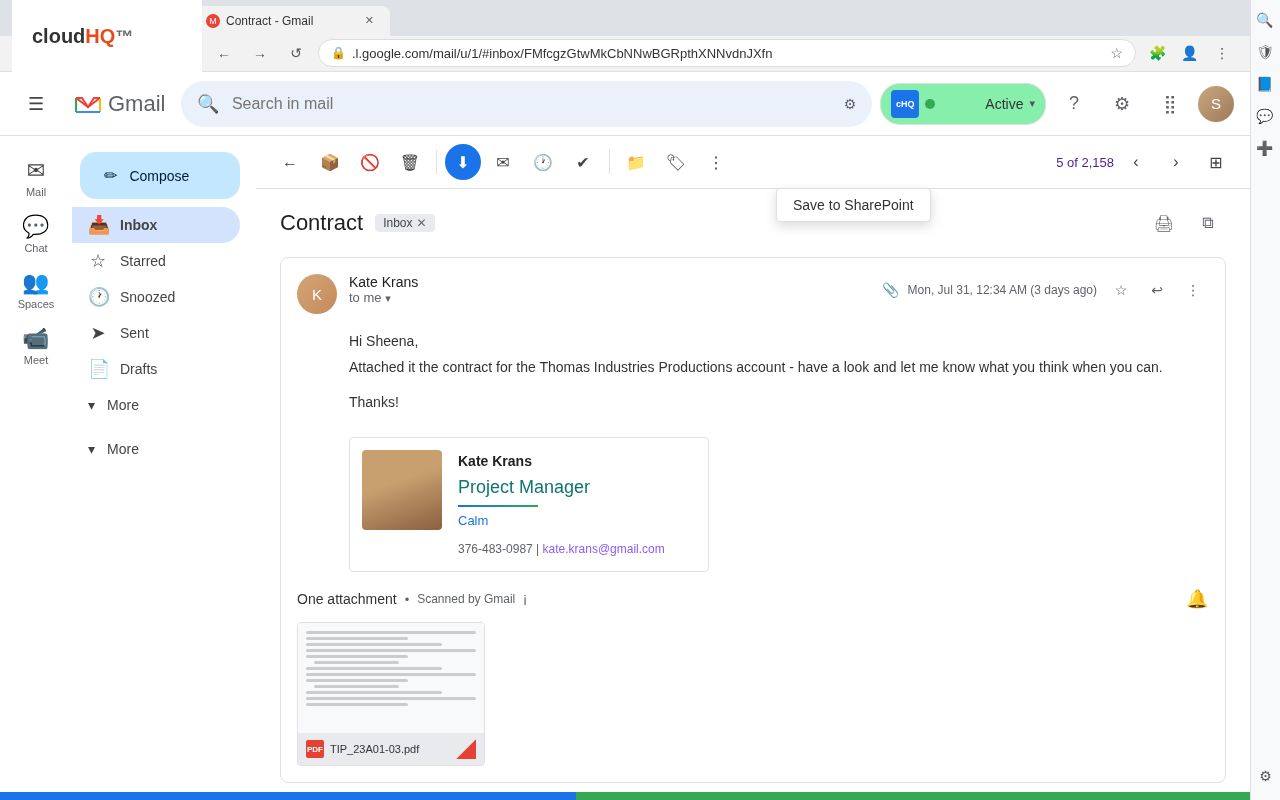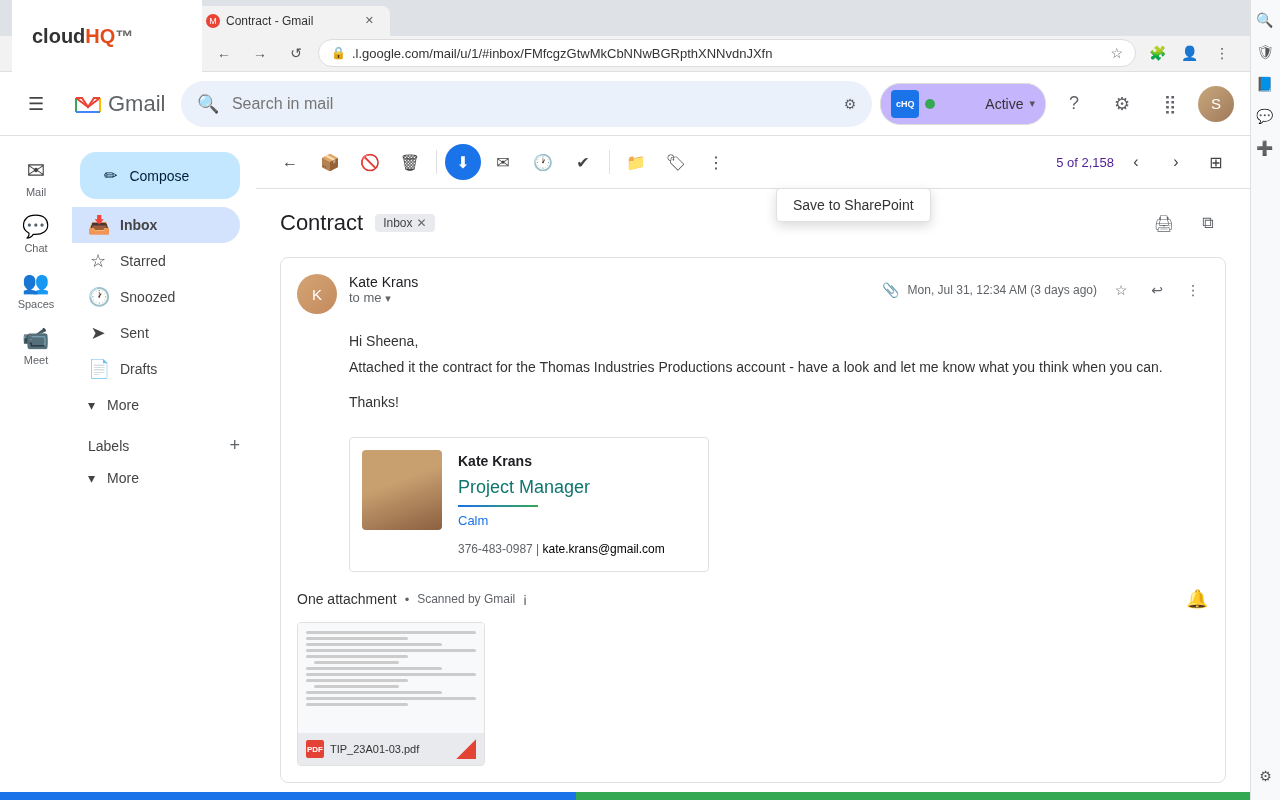--- a/index.html
+++ b/index.html
@@ -157,21 +157,21 @@
       outline: none;
       color: #333;
     }
     .search-icon { color: #5f6368; font-size: 18px; }
     .search-options-btn { color: #5f6368; cursor: pointer; }
     .gmail-header-right { display: flex; align-items: center; gap: 8px; margin-left: auto; }
     .cloudhq-btn {
       display: flex; align-items: center; gap: 6px;
       padding: 6px 10px;
       border-radius: 20px;
-      background: #c4b5fd;
+      background: #86efac;
       border: 1px solid #ddd;
       cursor: pointer;
       font-size: 13px;
     }
     .cloudhq-badge { width: 28px; height: 28px; background: #1a73e8; border-radius: 4px; display: flex; align-items: center; justify-content: center; color: white; font-size: 10px; font-weight: bold; }
     .active-dot { width: 10px; height: 10px; background: #34a853; border-radius: 50%; }
     .active-text { font-size: 14px; color: #333; margin-left: 44px; }
     .active-chevron { font-size: 11px; color: #555; }
     .hdr-icon-btn { width: 40px; height: 40px; border: none; background: transparent; cursor: pointer; display: flex; align-items: center; justify-content: center; border-radius: 50%; font-size: 18px; color: #5f6368; }
     .avatar-img { width: 36px; height: 36px; background: linear-gradient(135deg, #c8a97e, #a0785a); border-radius: 50%; display: flex; align-items: center; justify-content: center; color: white; font-size: 15px; font-weight: 500; }
@@ -413,21 +413,21 @@
     .sig-photo-inner {
       width: 100%; height: 100%;
       background: linear-gradient(160deg, #c8a070 40%, #8a6040 100%);
     }
     .sig-info { flex: 1; }
     .sig-name { font-size: 14px; font-weight: 600; color: #202124; }
     .sig-title { font-size: 18px; color: #0f766e; margin-bottom: 4px; }
     .sig-divider { height: 2px; background: linear-gradient(to right, #1a73e8, #34a853); width: 80px; margin: 4px 0; }
     .sig-company { font-size: 13px; color: #1a73e8; font-weight: 500; }
     .sig-contact { font-size: 12px; color: #5f6368; margin-top: 8px; }
-    .sig-email { color: #000000; }
+    .sig-email { color: #8b5cf6; }
 
     
     .attachment-section { margin: 0 16px 16px 16px; }
     .attachment-header {
       display: flex;
       align-items: center;
       gap: 8px;
       font-size: 13px;
       color: #5f6368;
       margin-bottom: 12px;
@@ -619,24 +619,20 @@
           <div class="nav-item">
             <span class="nav-icon">📄</span>
             <span class="nav-label">Drafts</span>
           </div>
           <div class="more-item">
             <span class="nav-icon">▾</span>
             <span>More</span>
           </div>
 
           <div class="labels-section">
-            <div class="labels-header">
-              <span>Labels</span>
-              <span class="labels-add">+</span>
-            </div>
             <div class="more-item">
               <span class="nav-icon">▾</span>
               <span>More</span>
             </div>
           </div>
         </div>
       </div>
     </div>
 
     <div class="gmail-main">

